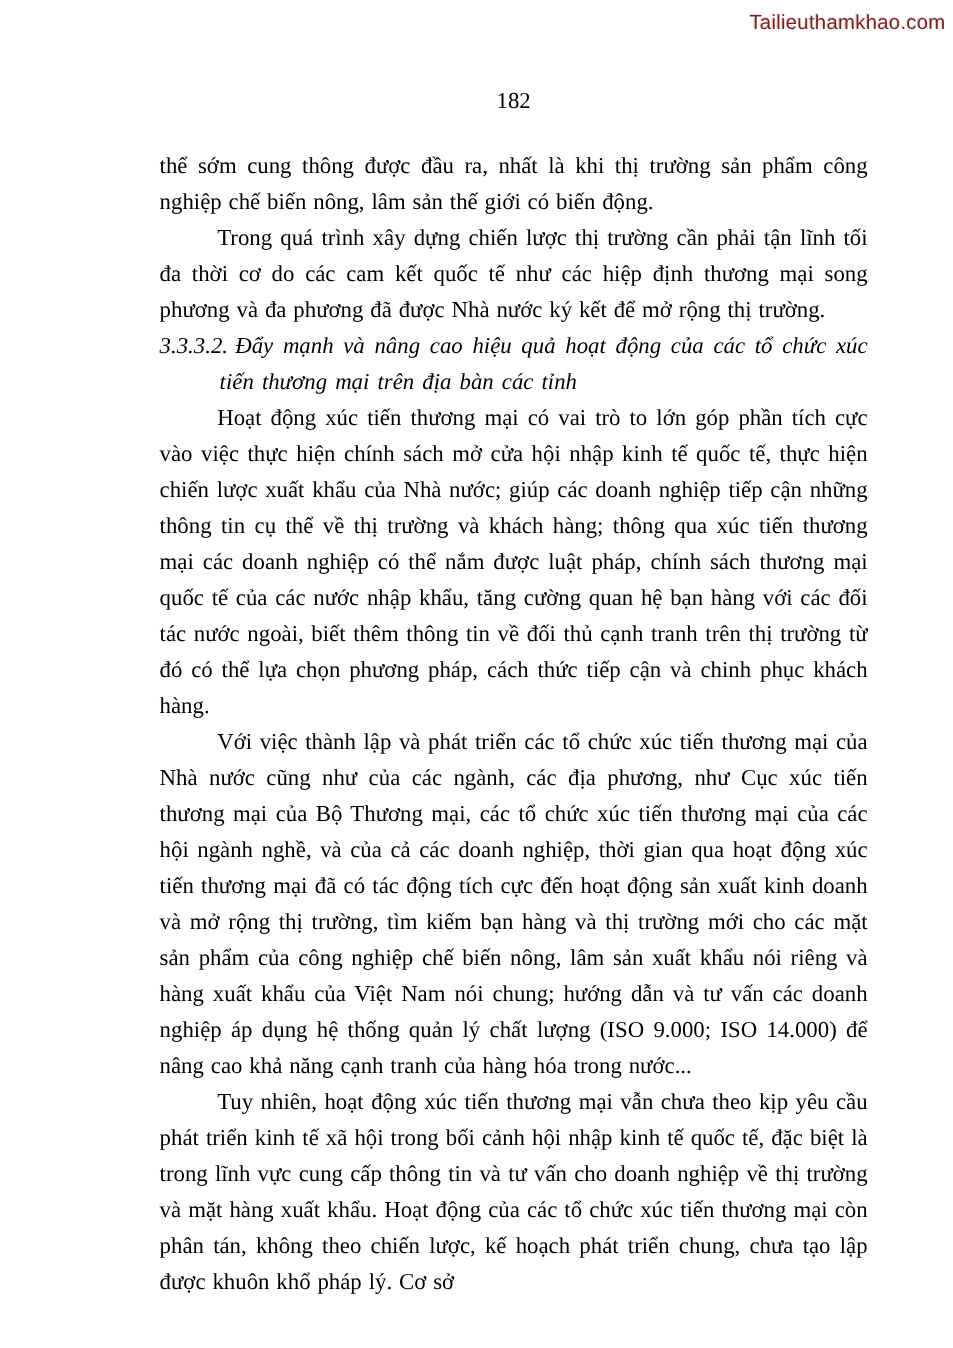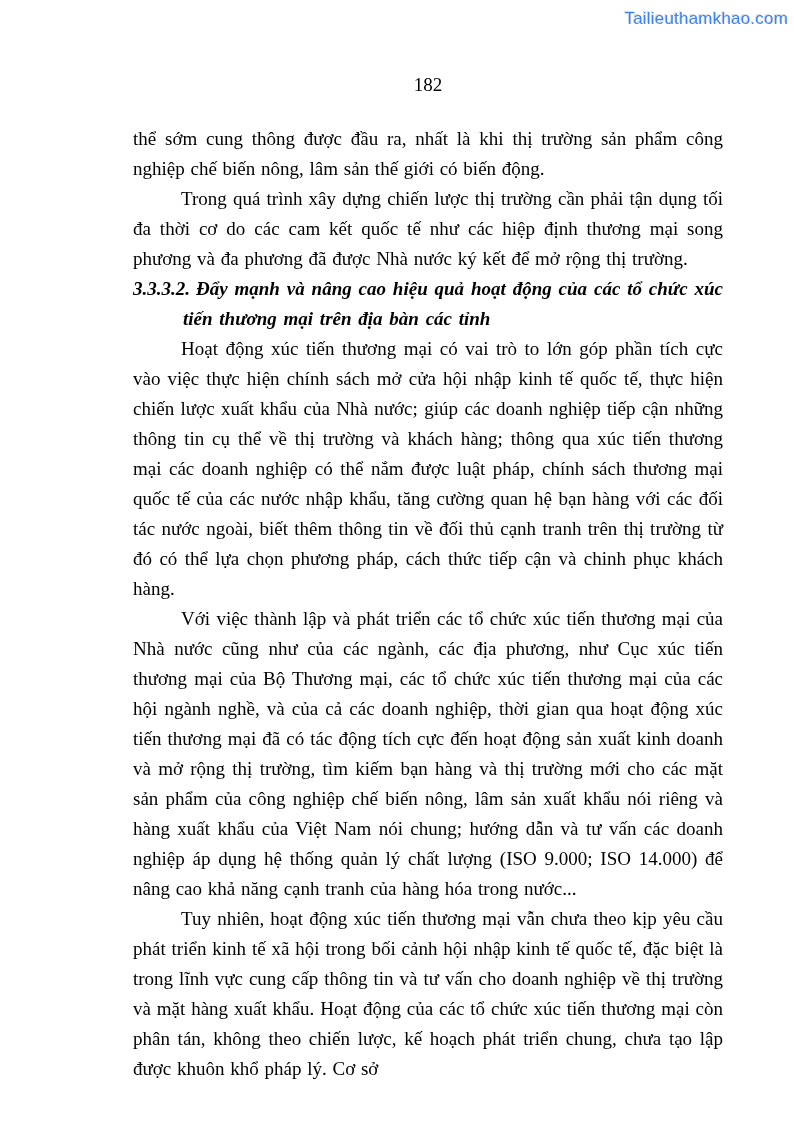--- a/index.html
+++ b/index.html
@@ -16,21 +16,21 @@
     margin: 0 auto;
     background: #ffffff;
     overflow: hidden;
   }
   .watermark {
     position: absolute;
     top: 9px;
     right: 6px;
     font-family: "Liberation Sans", "DejaVu Sans", sans-serif;
     font-size: 17px;
-    color: #3b82f6;
+    color: #7f1d1d;
     text-shadow: 1px 1px 0 #ffffff, -1px -1px 0 #d9d9d9;
     letter-spacing: 0.2px;
     user-select: none;
   }
   .page-number {
     position: absolute;
     top: 56px;
     left: 133px;
     width: 590px;
     text-align: center;
@@ -46,21 +46,21 @@
     font-size: 19px;
     line-height: 30px;
     text-align: justify;
     word-spacing: 1px;
   }
   .content p { margin: 0; }
   .content p.indent { text-indent: 48px; }
   .section-heading {
     font-size: 19px;
     line-height: 30px;
-    font-weight: bold;
+    font-weight: normal;
     font-style: italic;
     text-align: justify;
     padding-left: 50px;
     text-indent: -50px;
     word-spacing: 2px;
   }
   .section-heading .heading-number { padding-right: 6px; }
 </style>
 </head>
 <body>
@@ -68,21 +68,21 @@
 <div class="page">
 
   <div class="watermark">Tailieuthamkhao.com</div>
 
   <div class="page-number">182</div>
 
   <div class="content">
 
     <p>thể sớm cung thông được đầu ra, nhất là khi thị trường sản phẩm công nghiệp chế biến nông, lâm sản thế giới có biến động.</p>
 
-    <p class="indent">Trong quá trình xây dựng chiến lược thị trường cần phải tận dụng tối đa thời cơ do các cam kết quốc tế như các hiệp định thương mại song phương và đa phương đã được Nhà nước ký kết để mở rộng thị trường.</p>
+    <p class="indent">Trong quá trình xây dựng chiến lược thị trường cần phải tận lĩnh tối đa thời cơ do các cam kết quốc tế như các hiệp định thương mại song phương và đa phương đã được Nhà nước ký kết để mở rộng thị trường.</p>
 
     <h3 class="section-heading">
       <span class="heading-number">3.3.3.2.</span><span>Đẩy mạnh và nâng cao hiệu quả hoạt động của các tổ chức xúc tiến thương mại trên địa bàn các tỉnh</span>
     </h3>
 
     <p class="indent">Hoạt động xúc tiến thương mại có vai trò to lớn góp phần tích cực vào việc thực hiện chính sách mở cửa hội nhập kinh tế quốc tế, thực hiện chiến lược xuất khẩu của Nhà nước; giúp các doanh nghiệp tiếp cận những thông tin cụ thể về thị trường và khách hàng; thông qua xúc tiến thương mại các doanh nghiệp có thể nắm được luật pháp, chính sách thương mại quốc tế của các nước nhập khẩu, tăng cường quan hệ bạn hàng với các đối tác nước ngoài, biết thêm thông tin về đối thủ cạnh tranh trên thị trường từ đó có thể lựa chọn phương pháp, cách thức tiếp cận và chinh phục khách hàng.</p>
 
     <p class="indent">Với việc thành lập và phát triển các tổ chức xúc tiến thương mại của Nhà nước cũng như của các ngành, các địa phương, như Cục xúc tiến thương mại của Bộ Thương mại, các tổ chức xúc tiến thương mại của các hội ngành nghề, và của cả các doanh nghiệp, thời gian qua hoạt động xúc tiến thương mại đã có tác động tích cực đến hoạt động sản xuất kinh doanh và mở rộng thị trường, tìm kiếm bạn hàng và thị trường mới cho các mặt sản phẩm của công nghiệp chế biến nông, lâm sản xuất khẩu nói riêng và hàng xuất khẩu của Việt Nam nói chung; hướng dẫn và tư vấn các doanh nghiệp áp dụng hệ thống quản lý chất lượng (ISO 9.000; ISO 14.000) để nâng cao khả năng cạnh tranh của hàng hóa trong nước...</p>
 
     <p class="indent">Tuy nhiên, hoạt động xúc tiến thương mại vẫn chưa theo kịp yêu cầu phát triển kinh tế xã hội trong bối cảnh hội nhập kinh tế quốc tế, đặc biệt là trong lĩnh vực cung cấp thông tin và tư vấn cho doanh nghiệp về thị trường và mặt hàng xuất khẩu. Hoạt động của các tổ chức xúc tiến thương mại còn phân tán, không theo chiến lược, kế hoạch phát triển chung, chưa tạo lập được khuôn khổ pháp lý. Cơ sở</p>

